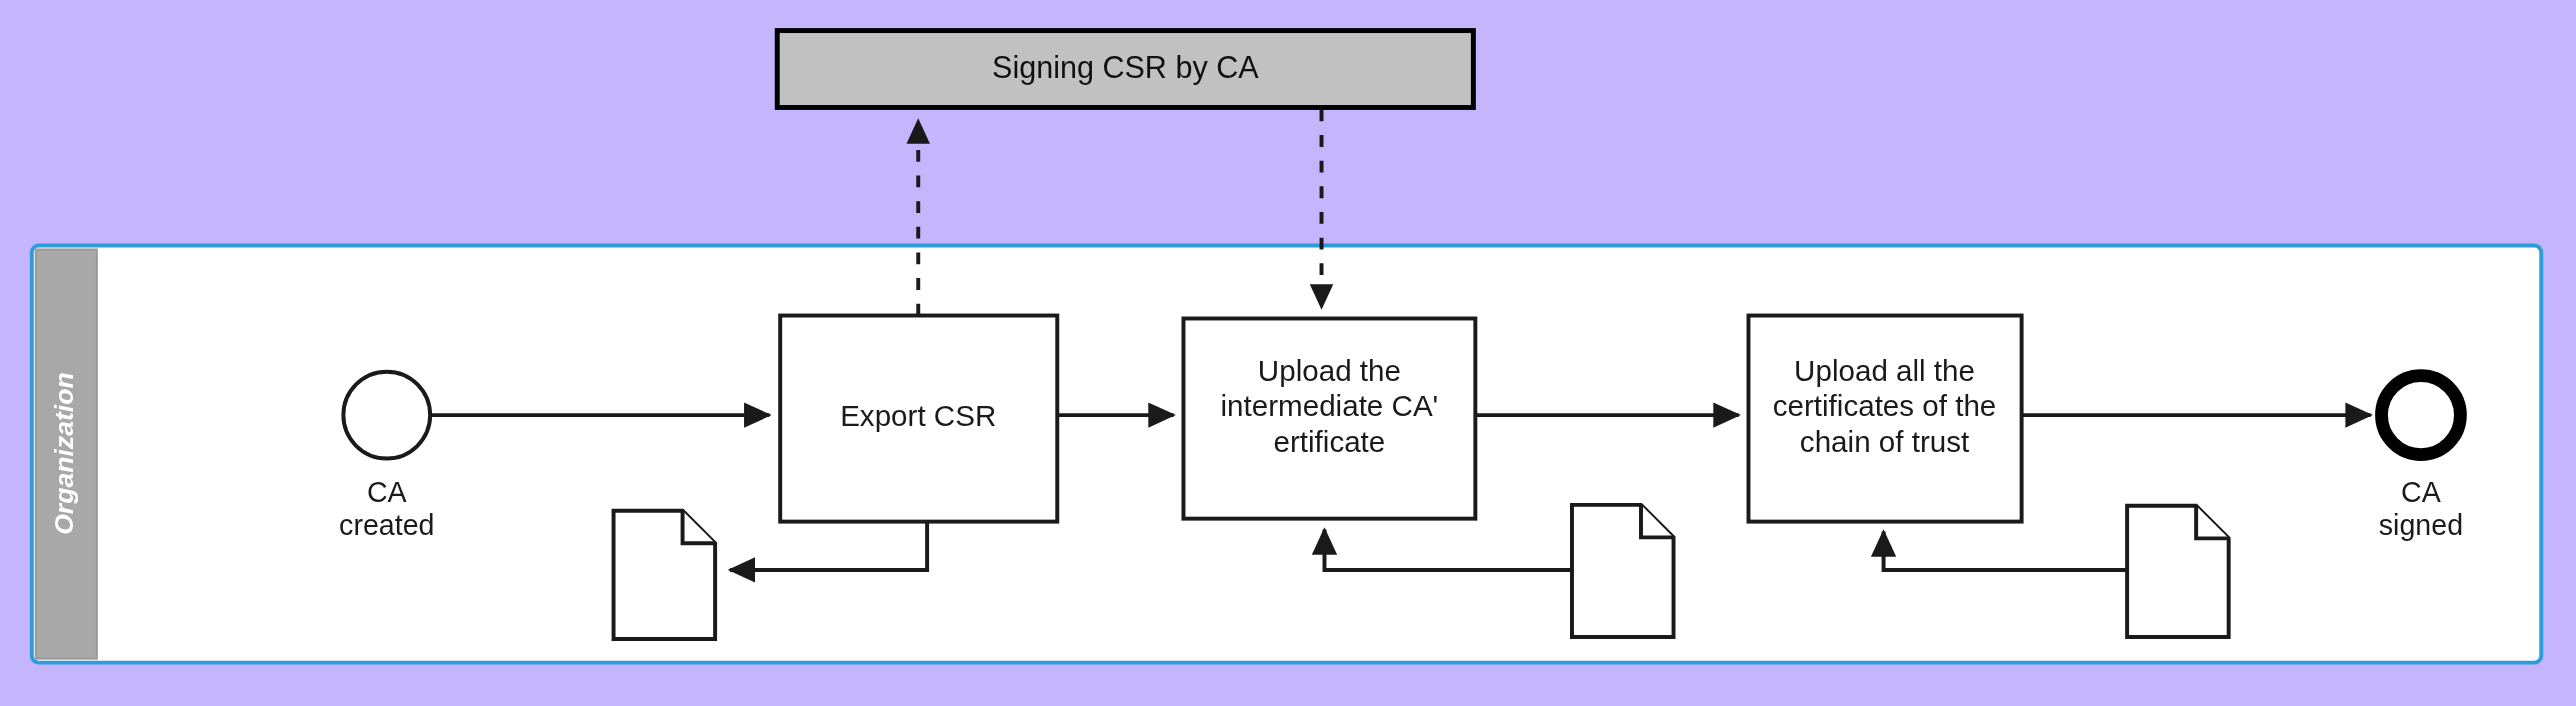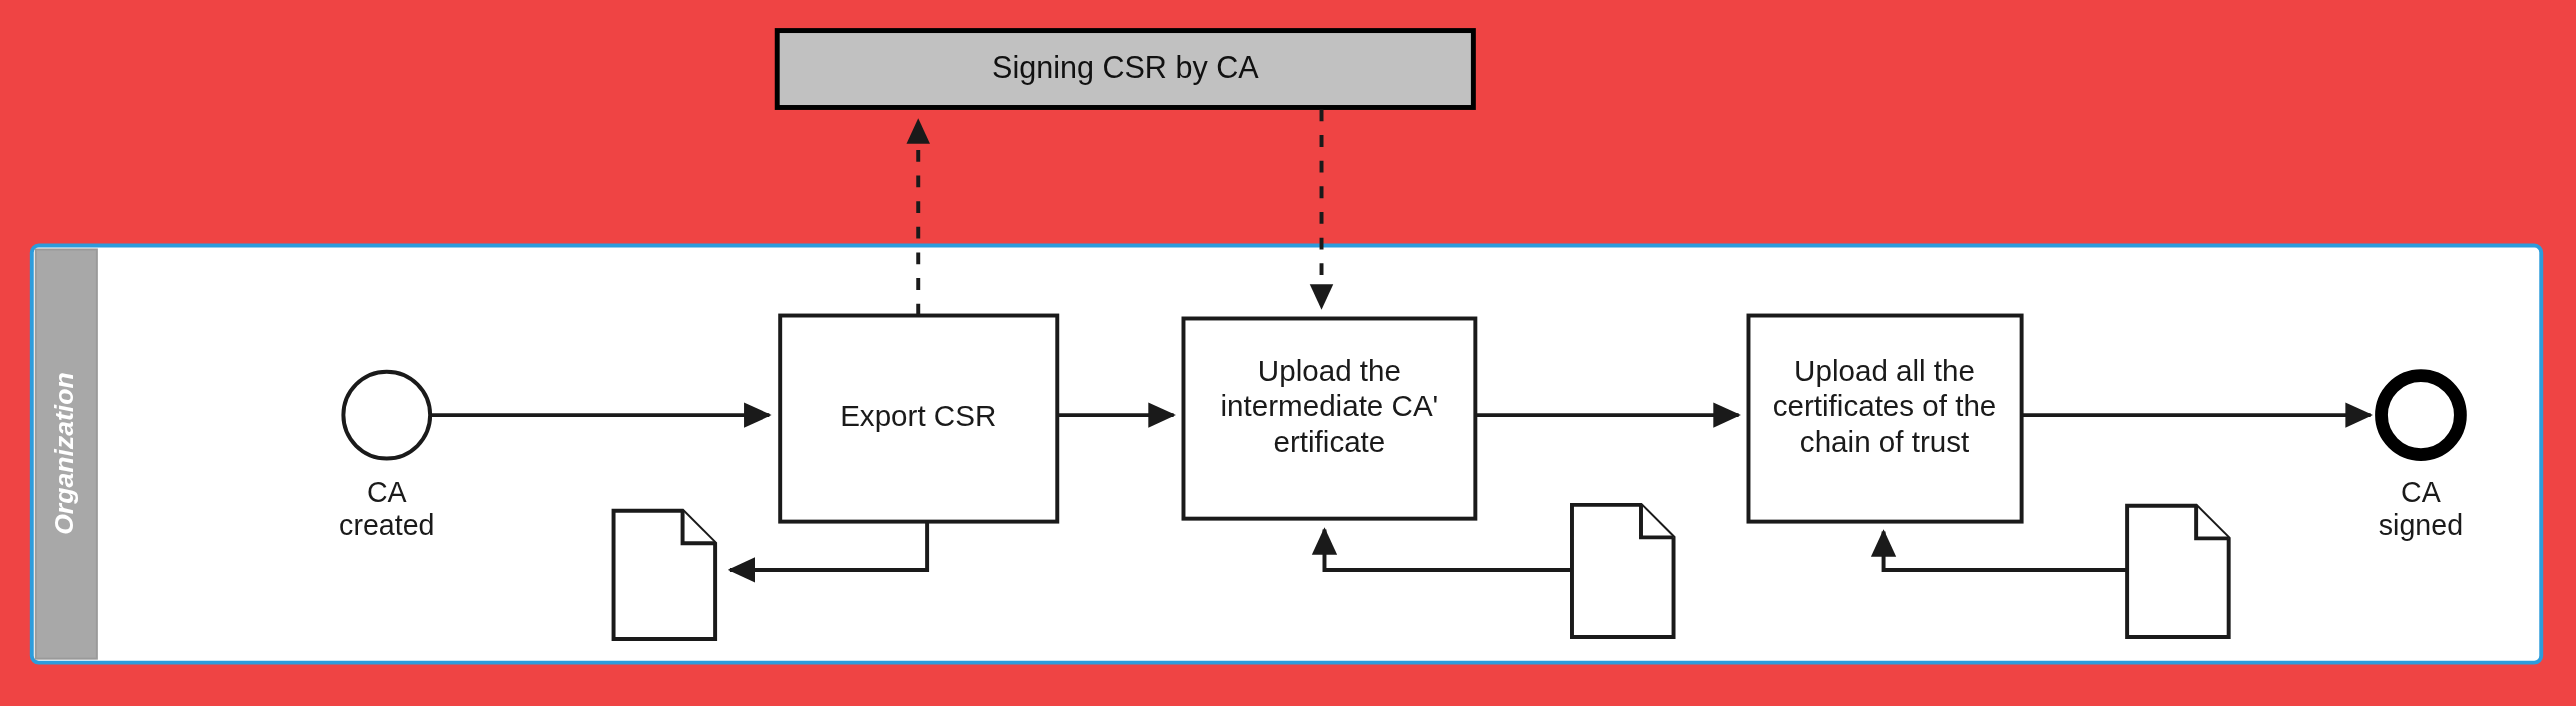--- a/index.html
+++ b/index.html
@@ -8,21 +8,21 @@
     padding: 0;
     background: #ffffff;
   }
   body {
     font-family: "Liberation Sans", sans-serif;
   }
   #canvas {
     position: relative;
     width: 2576px;
     height: 706px;
-    background: #ef4444;
+    background: #c4b5fd;
     overflow: hidden;
   }
   svg#diagram {
     position: absolute;
     left: 0;
     top: 0;
     width: 2576px;
     height: 706px;
   }
   .shape-label {

